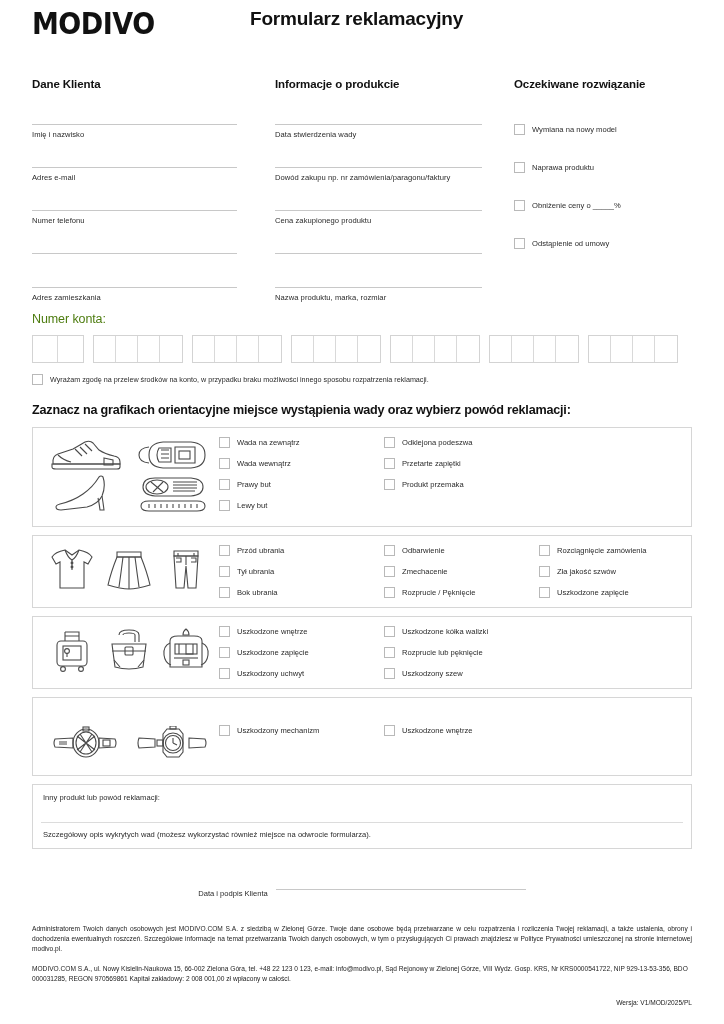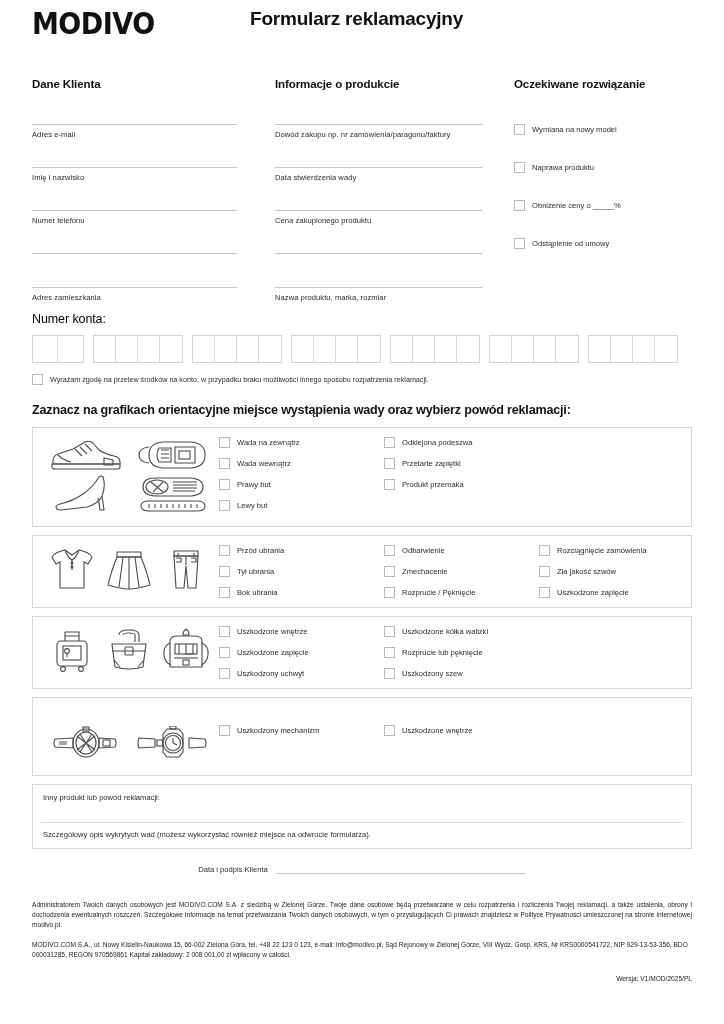--- a/index.html
+++ b/index.html
@@ -53,21 +53,21 @@
 
   .chk-row { display: flex; align-items: center; margin-bottom: 27px; }
   .chk {
     width: 11px; height: 11px; border: 1px solid #b9b9b9; background: #fff;
     flex: 0 0 auto; margin-right: 7px; margin-top: -1px;
   }
   .chk-row .ctxt { font-size: 7.6px; color: #2a2a2a; line-height: 11px; }
 
   
   .acct { margin-top: 10px; }
-  .acct-h { font-size: 12.5px; color: #000000; font-weight: 400; margin-bottom: 9px; letter-spacing: -0.1px; }
+  .acct-h { font-size: 12.5px; color: #4d7c0f; font-weight: 400; margin-bottom: 9px; letter-spacing: -0.1px; }
   .acct-groups { display: flex; gap: 9px; }
   .grp { display: flex; border: 1px solid #d3d3d3; height: 28px; background: #fff; }
   .grp .cell { width: 22px; border-right: 1px solid #d9d9d9; }
   .grp .cell:last-child { border-right: none; }
   .grp.g2 .cell { width: 25px; }
   .consent { display: flex; align-items: center; margin-top: 11px; }
   .consent .chk { width: 11px; height: 11px; margin-top: 0; }
   .consent .ctxt { font-size: 7.2px; color: #2a2a2a; }
 
   
@@ -99,21 +99,21 @@
   .opt .otxt { font-size: 7.6px; color: #2a2a2a; line-height: 11px; white-space: nowrap; }
 
   
   .freebox { border: 1px solid #d6d6d6; background: #fff; margin-top: 4px; }
   .freebox .fb-top { padding: 8px 10px 20px 10px; }
   .freebox .fb-txt { font-size: 7.6px; color: #2a2a2a; }
   .freebox .fb-div { height: 1px; background: #dcdcdc; margin: 0 8px; }
   .freebox .fb-bot { padding: 7px 10px 9px 10px; }
 
   
-  .sig { display: flex; align-items: flex-end; justify-content: center; margin-top: 16px; }
+  .sig { display: flex; align-items: flex-start; justify-content: center; margin-top: 40px; }
   .sig .sig-lbl { font-size: 7.6px; color: #2a2a2a; margin-right: 8px; }
   .sig .sig-rule { width: 250px; height: 1px; background: #c8c8c8; }
 
   
   .footer { margin-top: 26px; }
   .legal {
     font-size: 6.6px; line-height: 10.2px; color: #222;
     text-align: justify; text-justify: inter-word;
   }
   .legal.p2 { margin-top: 9px; text-align: left; }
@@ -130,50 +130,50 @@
     <div class="form-title">Formularz reklamacyjny</div>
   </div>
 
   <div class="cols">
 
     <div class="col col-a">
       <div class="col-h">Dane Klienta</div>
 
       <div class="fline gap">
         <div class="rule"></div>
+        <div class="lbl">Imię i nazwisko</div>
+      </div>
+      <div class="fline gap">
+        <div class="rule"></div>
         <div class="lbl">Adres e-mail</div>
-      </div>
-      <div class="fline gap">
-        <div class="rule"></div>
-        <div class="lbl">Imię i nazwisko</div>
       </div>
       <div class="fline gap">
         <div class="rule"></div>
         <div class="lbl">Numer telefonu</div>
       </div>
       <div class="fline gap">
         <div class="rule"></div>
         <div class="lbl"></div>
       </div>
       <div class="fline">
         <div class="rule"></div>
         <div class="lbl">Adres zamieszkania</div>
       </div>
     </div>
 
     <div class="col col-b">
       <div class="col-h">Informacje o produkcie</div>
 
       <div class="fline gap">
         <div class="rule"></div>
+        <div class="lbl">Data stwierdzenia wady</div>
+      </div>
+      <div class="fline gap">
+        <div class="rule"></div>
         <div class="lbl">Dowód zakupu np. nr zamówienia/paragonu/faktury</div>
-      </div>
-      <div class="fline gap">
-        <div class="rule"></div>
-        <div class="lbl">Data stwierdzenia wady</div>
       </div>
       <div class="fline gap">
         <div class="rule"></div>
         <div class="lbl">Cena zakupionego produktu</div>
       </div>
       <div class="fline gap">
         <div class="rule"></div>
         <div class="lbl"></div>
       </div>
       <div class="fline">

